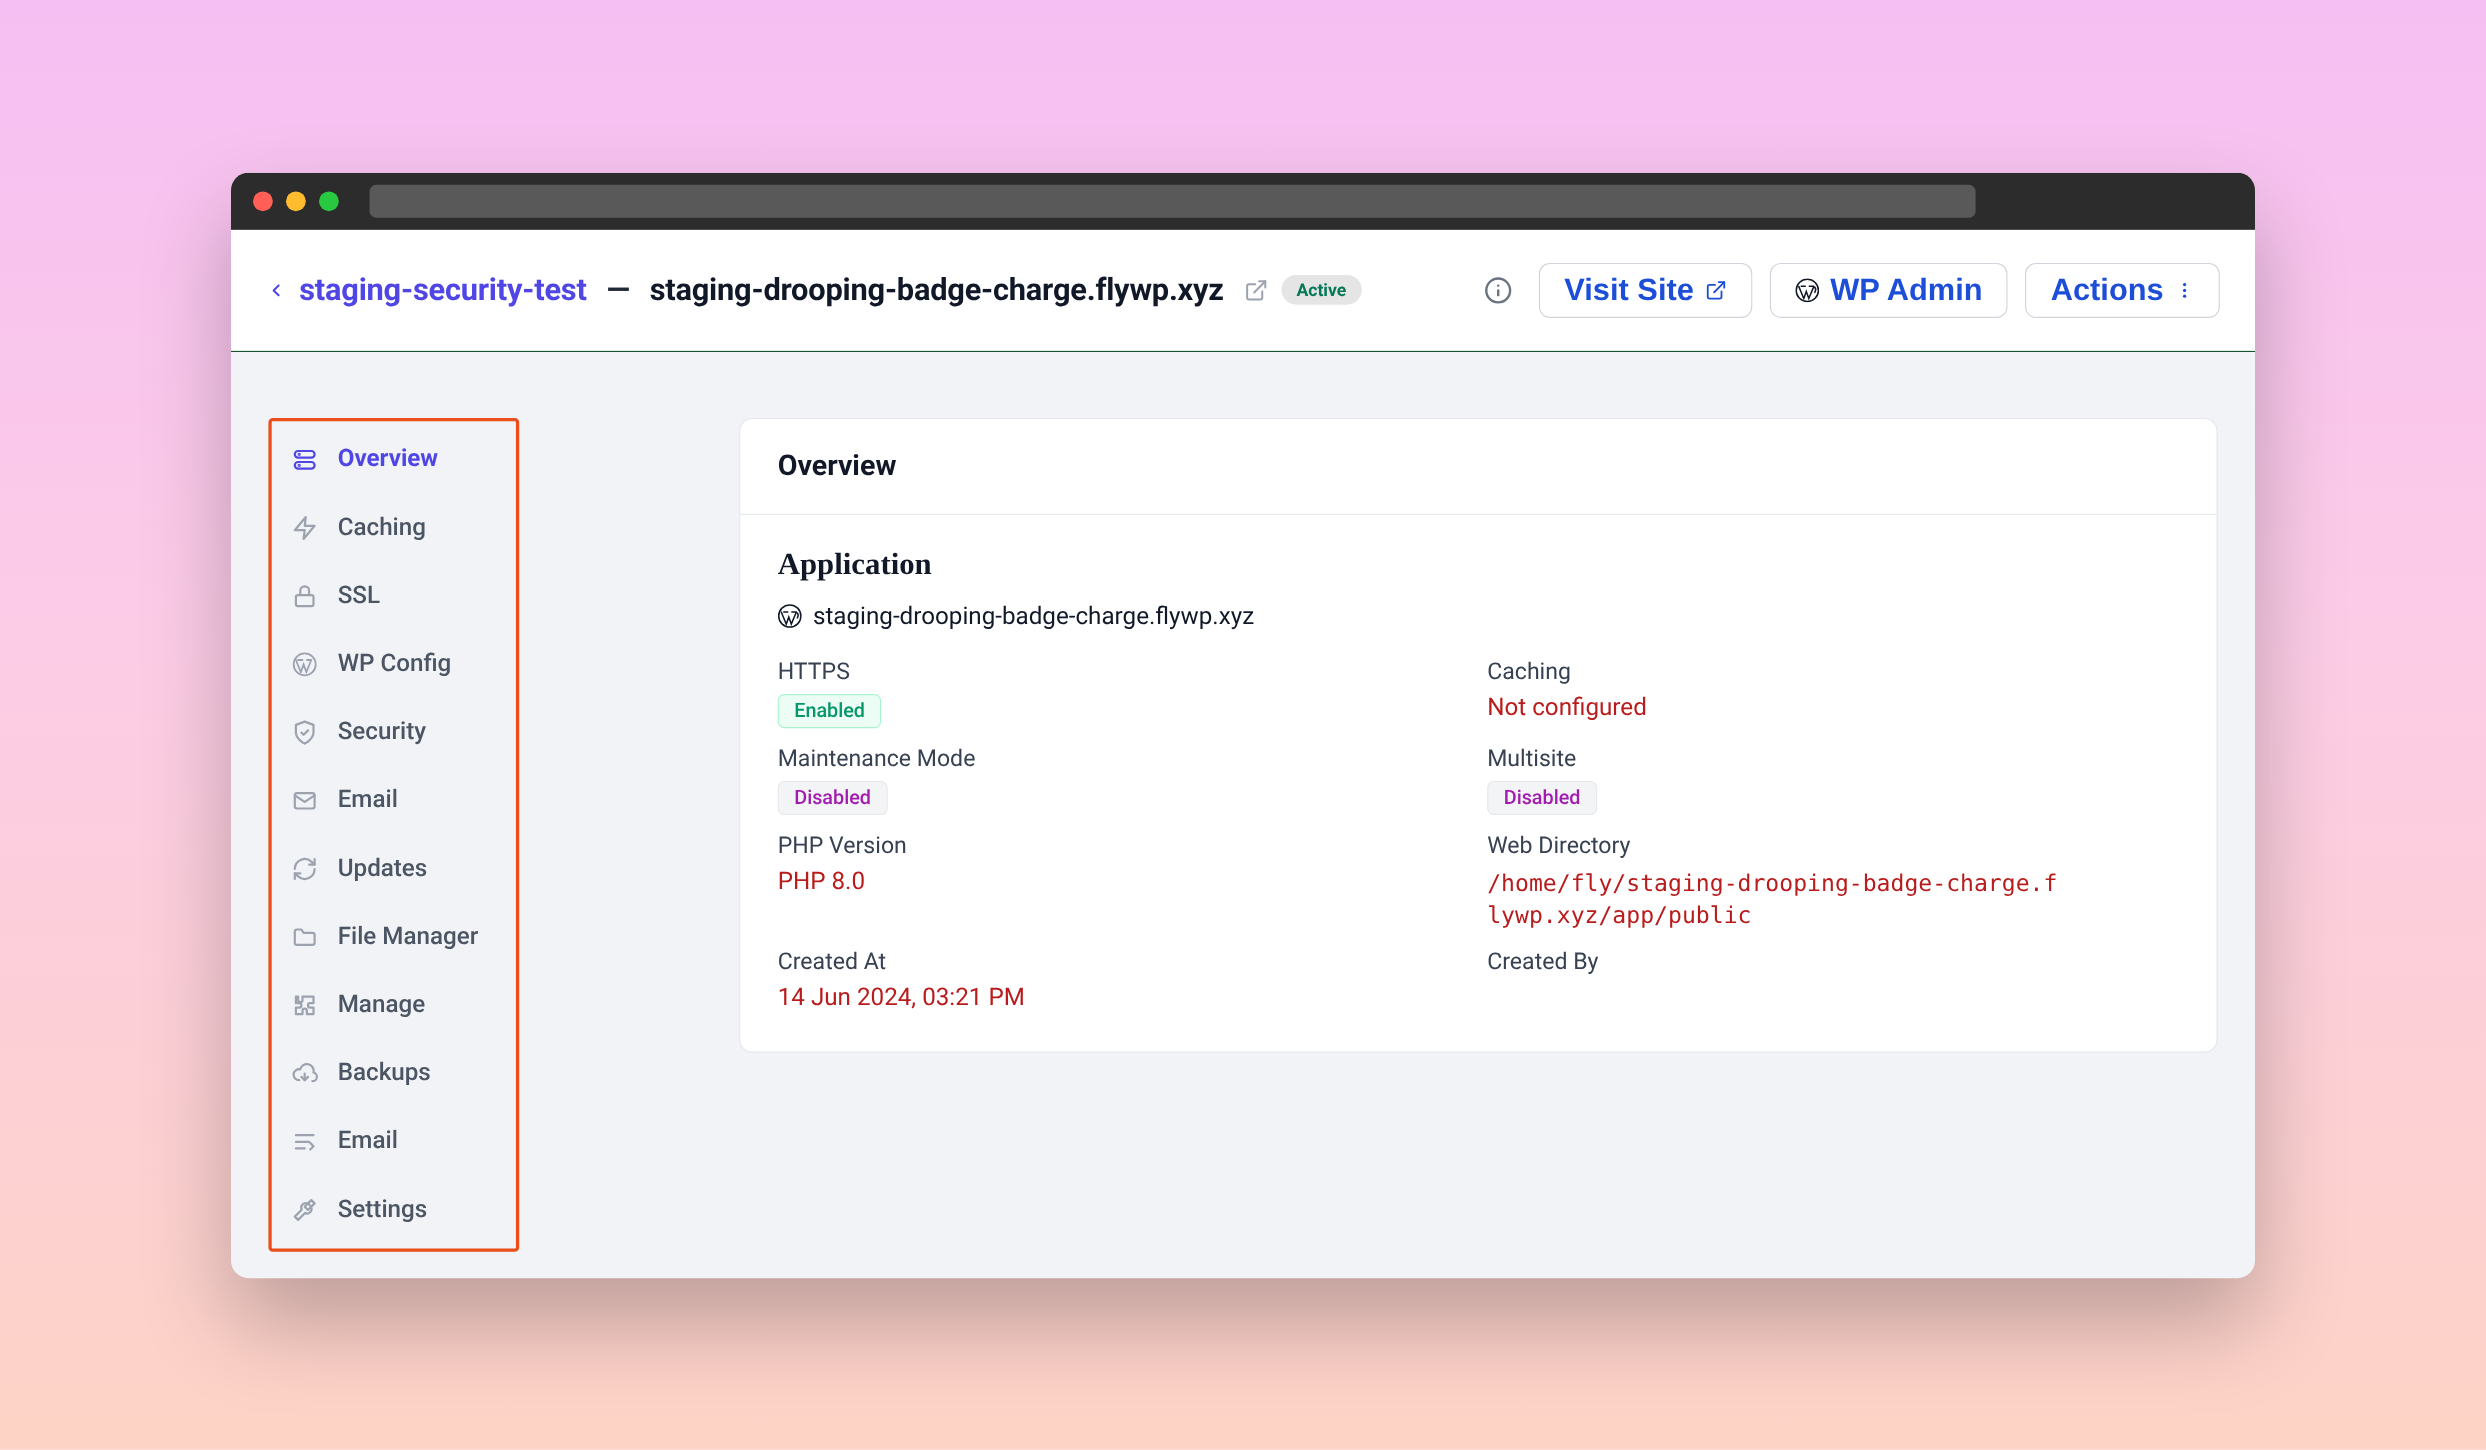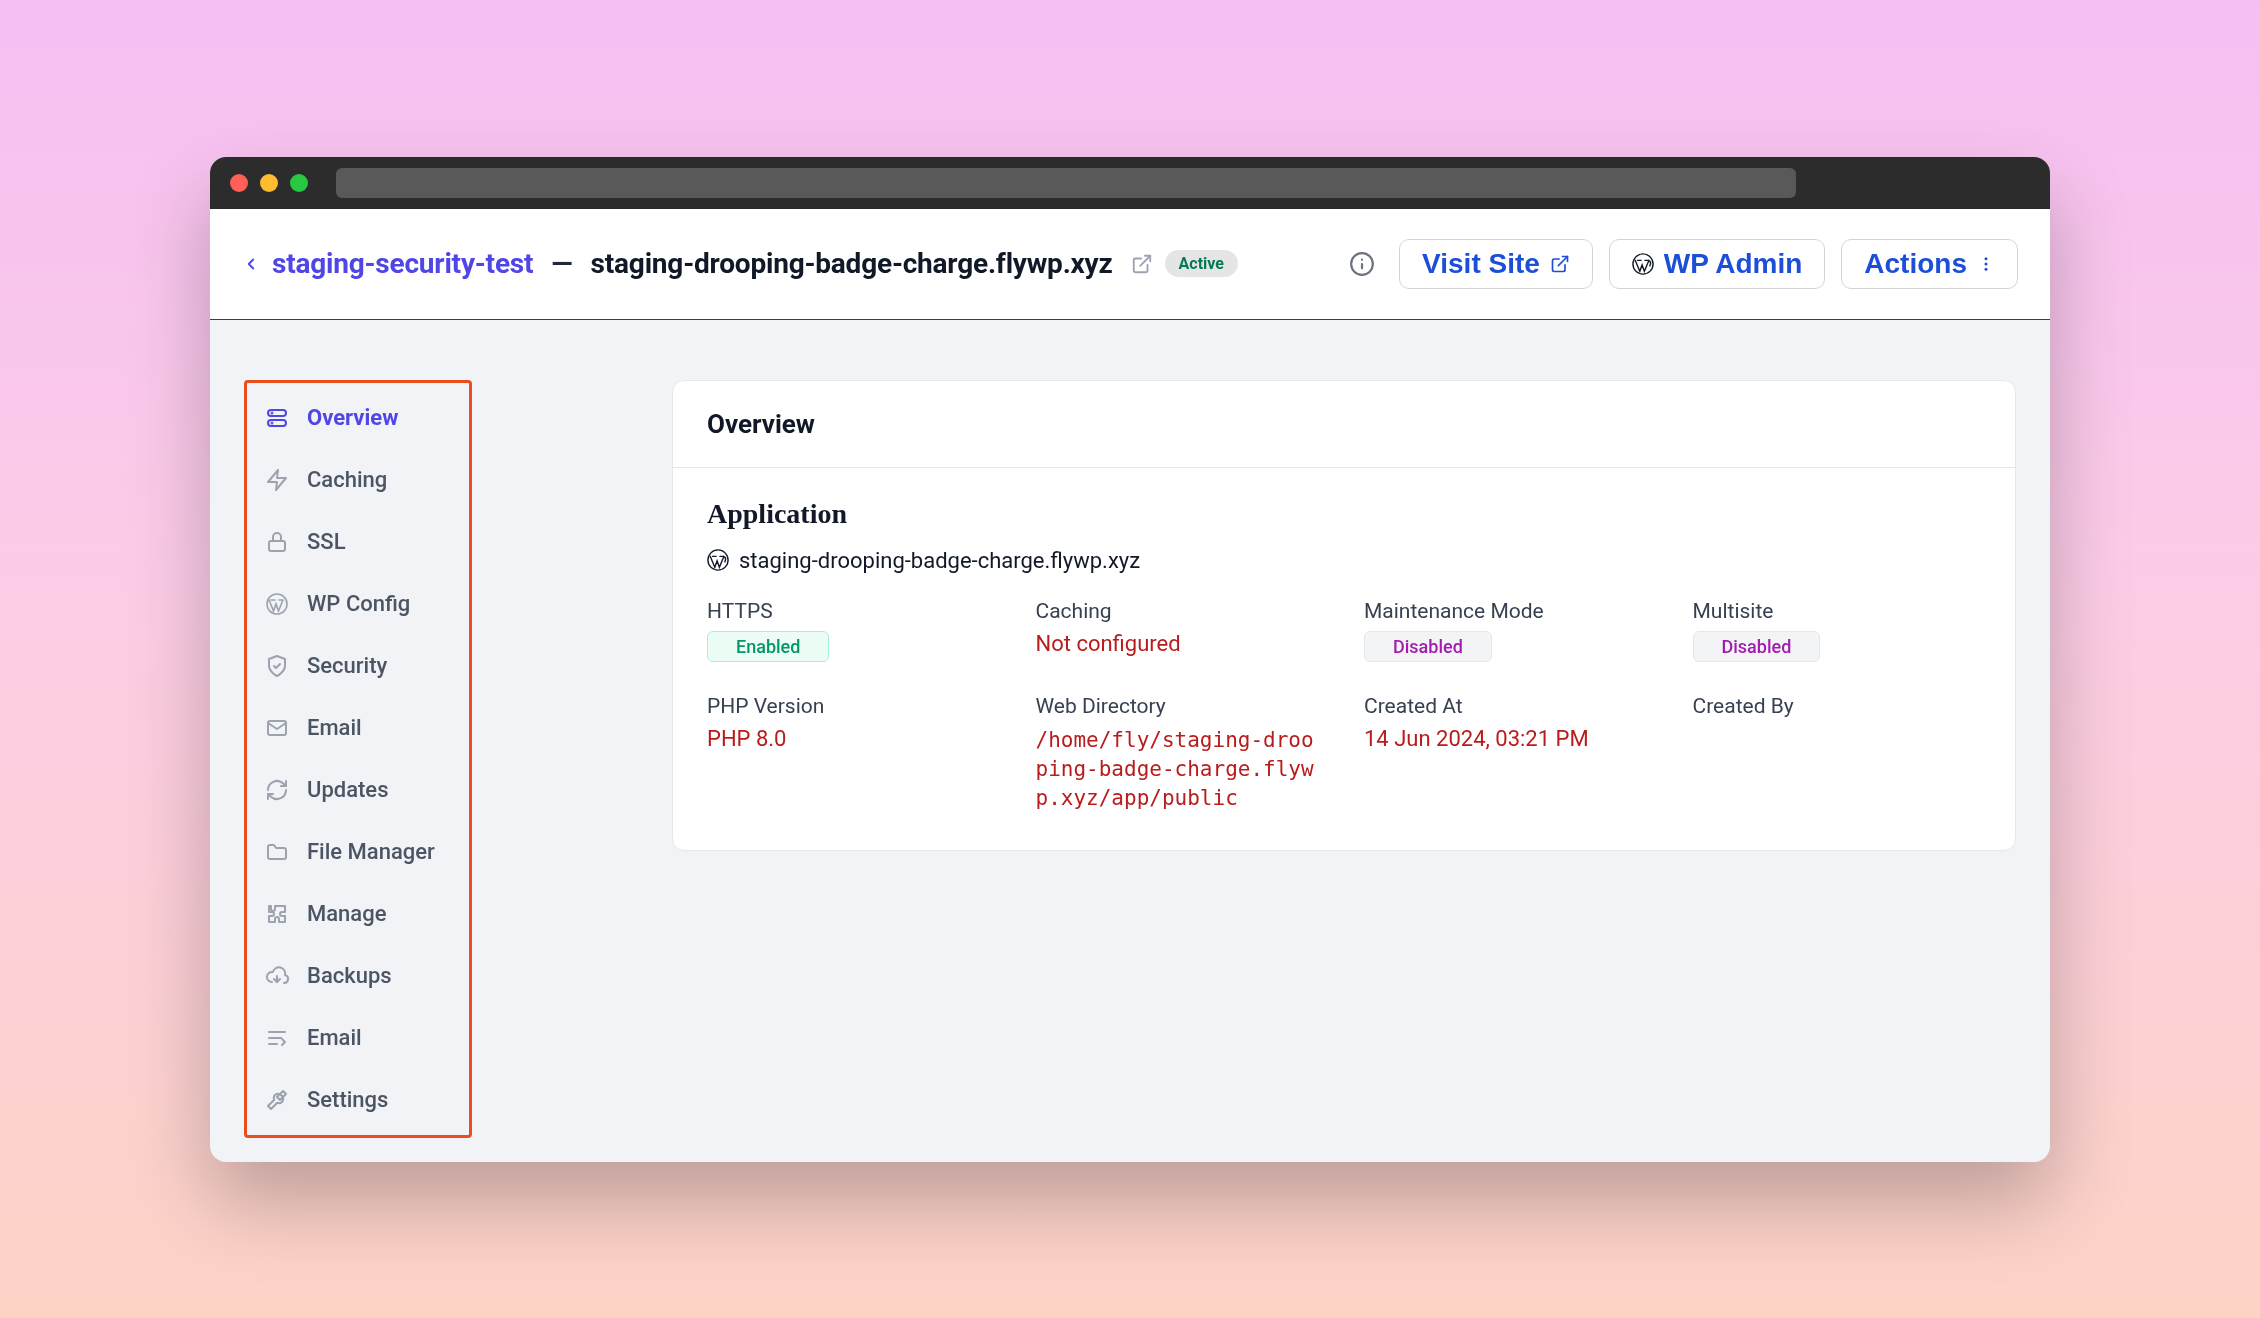--- a/index.html
+++ b/index.html
@@ -99,29 +99,30 @@
   align-self: flex-start;
   margin-left: 160px;
 }
 .panel-head { padding: 28px 34px; border-bottom: 1px solid #e5e7eb; }
 .panel-head h2 { font-size: 26px; font-weight: 700; color: #111827; }
 .section { padding: 30px 34px 36px 34px; }
 .section h3 { font-size: 28px; font-weight: 700; color: #111827; margin-bottom: 18px; font-family: Liberation Serif, serif; }
 .app-line { display: flex; align-items: center; gap: 10px; font-size: 22px; color: #111827; margin-bottom: 26px; }
 .grid {
   display: grid;
-  grid-template-columns: 1fr 1fr 1fr 1fr;
+  grid-template-columns: 1fr 1fr;
   row-gap: 32px;
   column-gap: 40px;
+  gap: 16px;
 }
 .field-label { font-size: 21px; color: #374151; margin-bottom: 8px; }
 .badge {
   display: inline-flex; align-items: center;
   font-size: 18px; font-weight: 500;
-  padding: 4px 28px; border-radius: 6px;
+  padding: 4px 14px; border-radius: 6px;
   border: 1.5px solid;
 }
 .badge.enabled { color: #059669; background: #ecfdf5; border-color: #a7f3d0; }
 .badge.disabled { color: #a21caf; background: #f3f4f6; border-color: #e5e7eb; }
 .field-value { font-size: 22px; color: #b91c1c; }
 .mono { font-family: ui-monospace, SFMono-Regular, Menlo, Consolas, monospace; font-size: 21px; line-height: 1.4; word-break: break-all; max-width: 520px; }
 </style>
 </head>
 <body>
 

